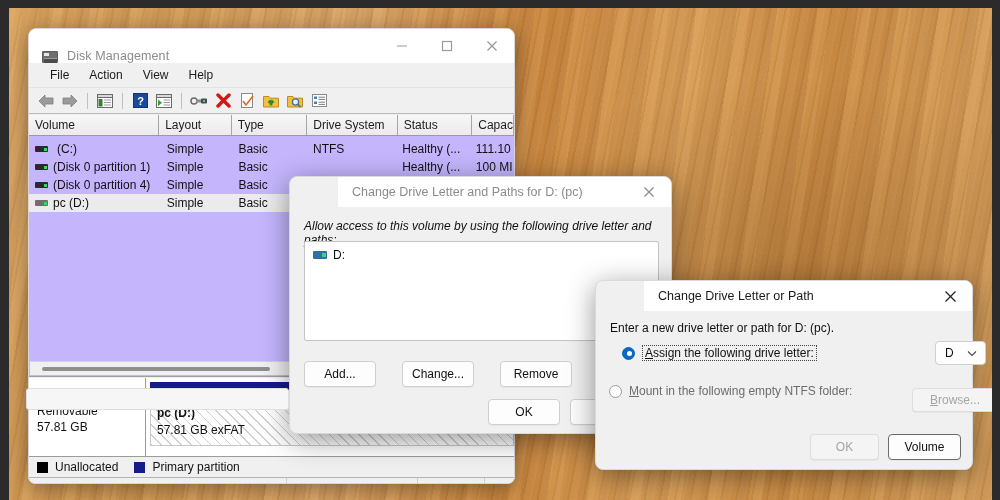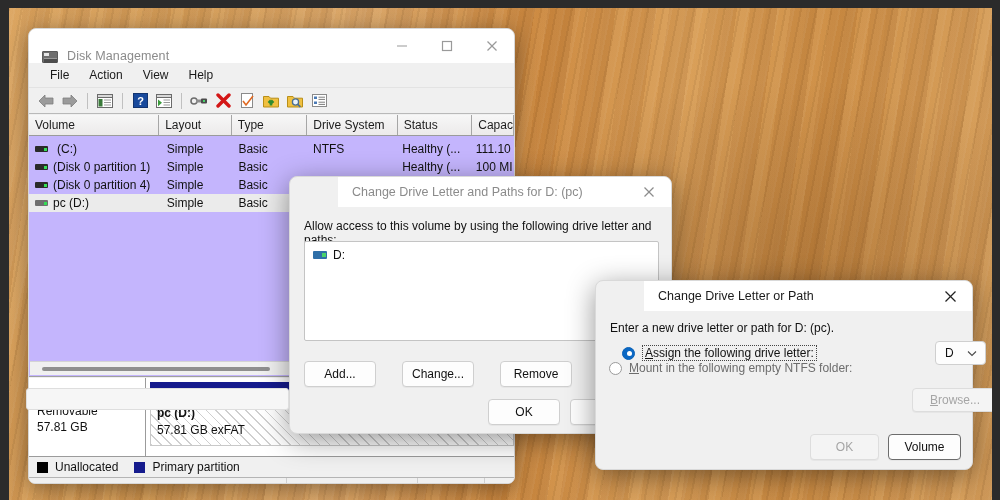--- a/index.html
+++ b/index.html
@@ -182,21 +182,21 @@
   }
   .btn.disabled{ color:#a5a5a5;background:#f4f4f4;border-color:#dddddd; }
   .btn.default{ border:1px solid #6c6c6c; }
   .textfield{
     background:#f6f6f6;border:1px solid #dedede;border-radius:3px;
   }
 
   
   #dlg-paths{ left:289px; top:176px; width:383px; height:258px; }
   #dlg-paths .dlg-title{ color:#8b8b8b; }
-  #paths-desc{ position:absolute;left:14px;top:42px;font-size:12px;color:#111; }
+  #paths-desc{ position:absolute;left:14px;top:42px;font-size:12px;color:#111;font-style:italic; }
   #paths-list{
     position:absolute;left:14px;top:64px;width:355px;height:100px;
     background:#ffffff;border:1px solid #c4c4c4;border-radius:2px;
   }
   #paths-list .item{ display:flex;align-items:center;gap:6px;padding:6px 0 0 8px;font-size:12px;color:#111; }
   .lil-drive{width:14px;height:8px;background:#2f6fa8;border-radius:1px;position:relative;}
   .lil-drive::after{content:"";position:absolute;right:1px;top:2px;width:4px;height:4px;background:#49d26b;}
   #paths-btnrow{ position:absolute;left:14px;top:184px;display:flex;gap:26px; }
   #paths-btnrow .btn{ width:72px;height:26px; }
   #paths-okrow{ position:absolute;left:198px;top:222px;display:flex;gap:10px; }
@@ -490,21 +490,21 @@
 
 <div id="letter-select">
   <span class="val">D</span>
   <span style="margin-right:8px">
     <svg width="10" height="7" viewBox="0 0 10 7">
         <path d="M1 1.5 L5 5.5 L9 1.5" fill="none" stroke="#4a4a4a" stroke-width="1.1"></path>
       </svg>
   </span>
 </div>
 
-<div class="radio-row" style="left:609px;top:361px;color:#6d6d6d">
+<div class="radio-row" style="left:609px;top:384px;color:#6d6d6d">
   <span class="radio"></span>
   <span><span class="ul">M</span><span>ount in the following empty NTFS folder:</span></span>
 </div>
 
 <div id="mount-field" class="textfield"></div>
 
 <div id="browse-btn" class="btn disabled">
   <span><span class="ul">B</span><span>rowse...</span></span>
 </div>
 

